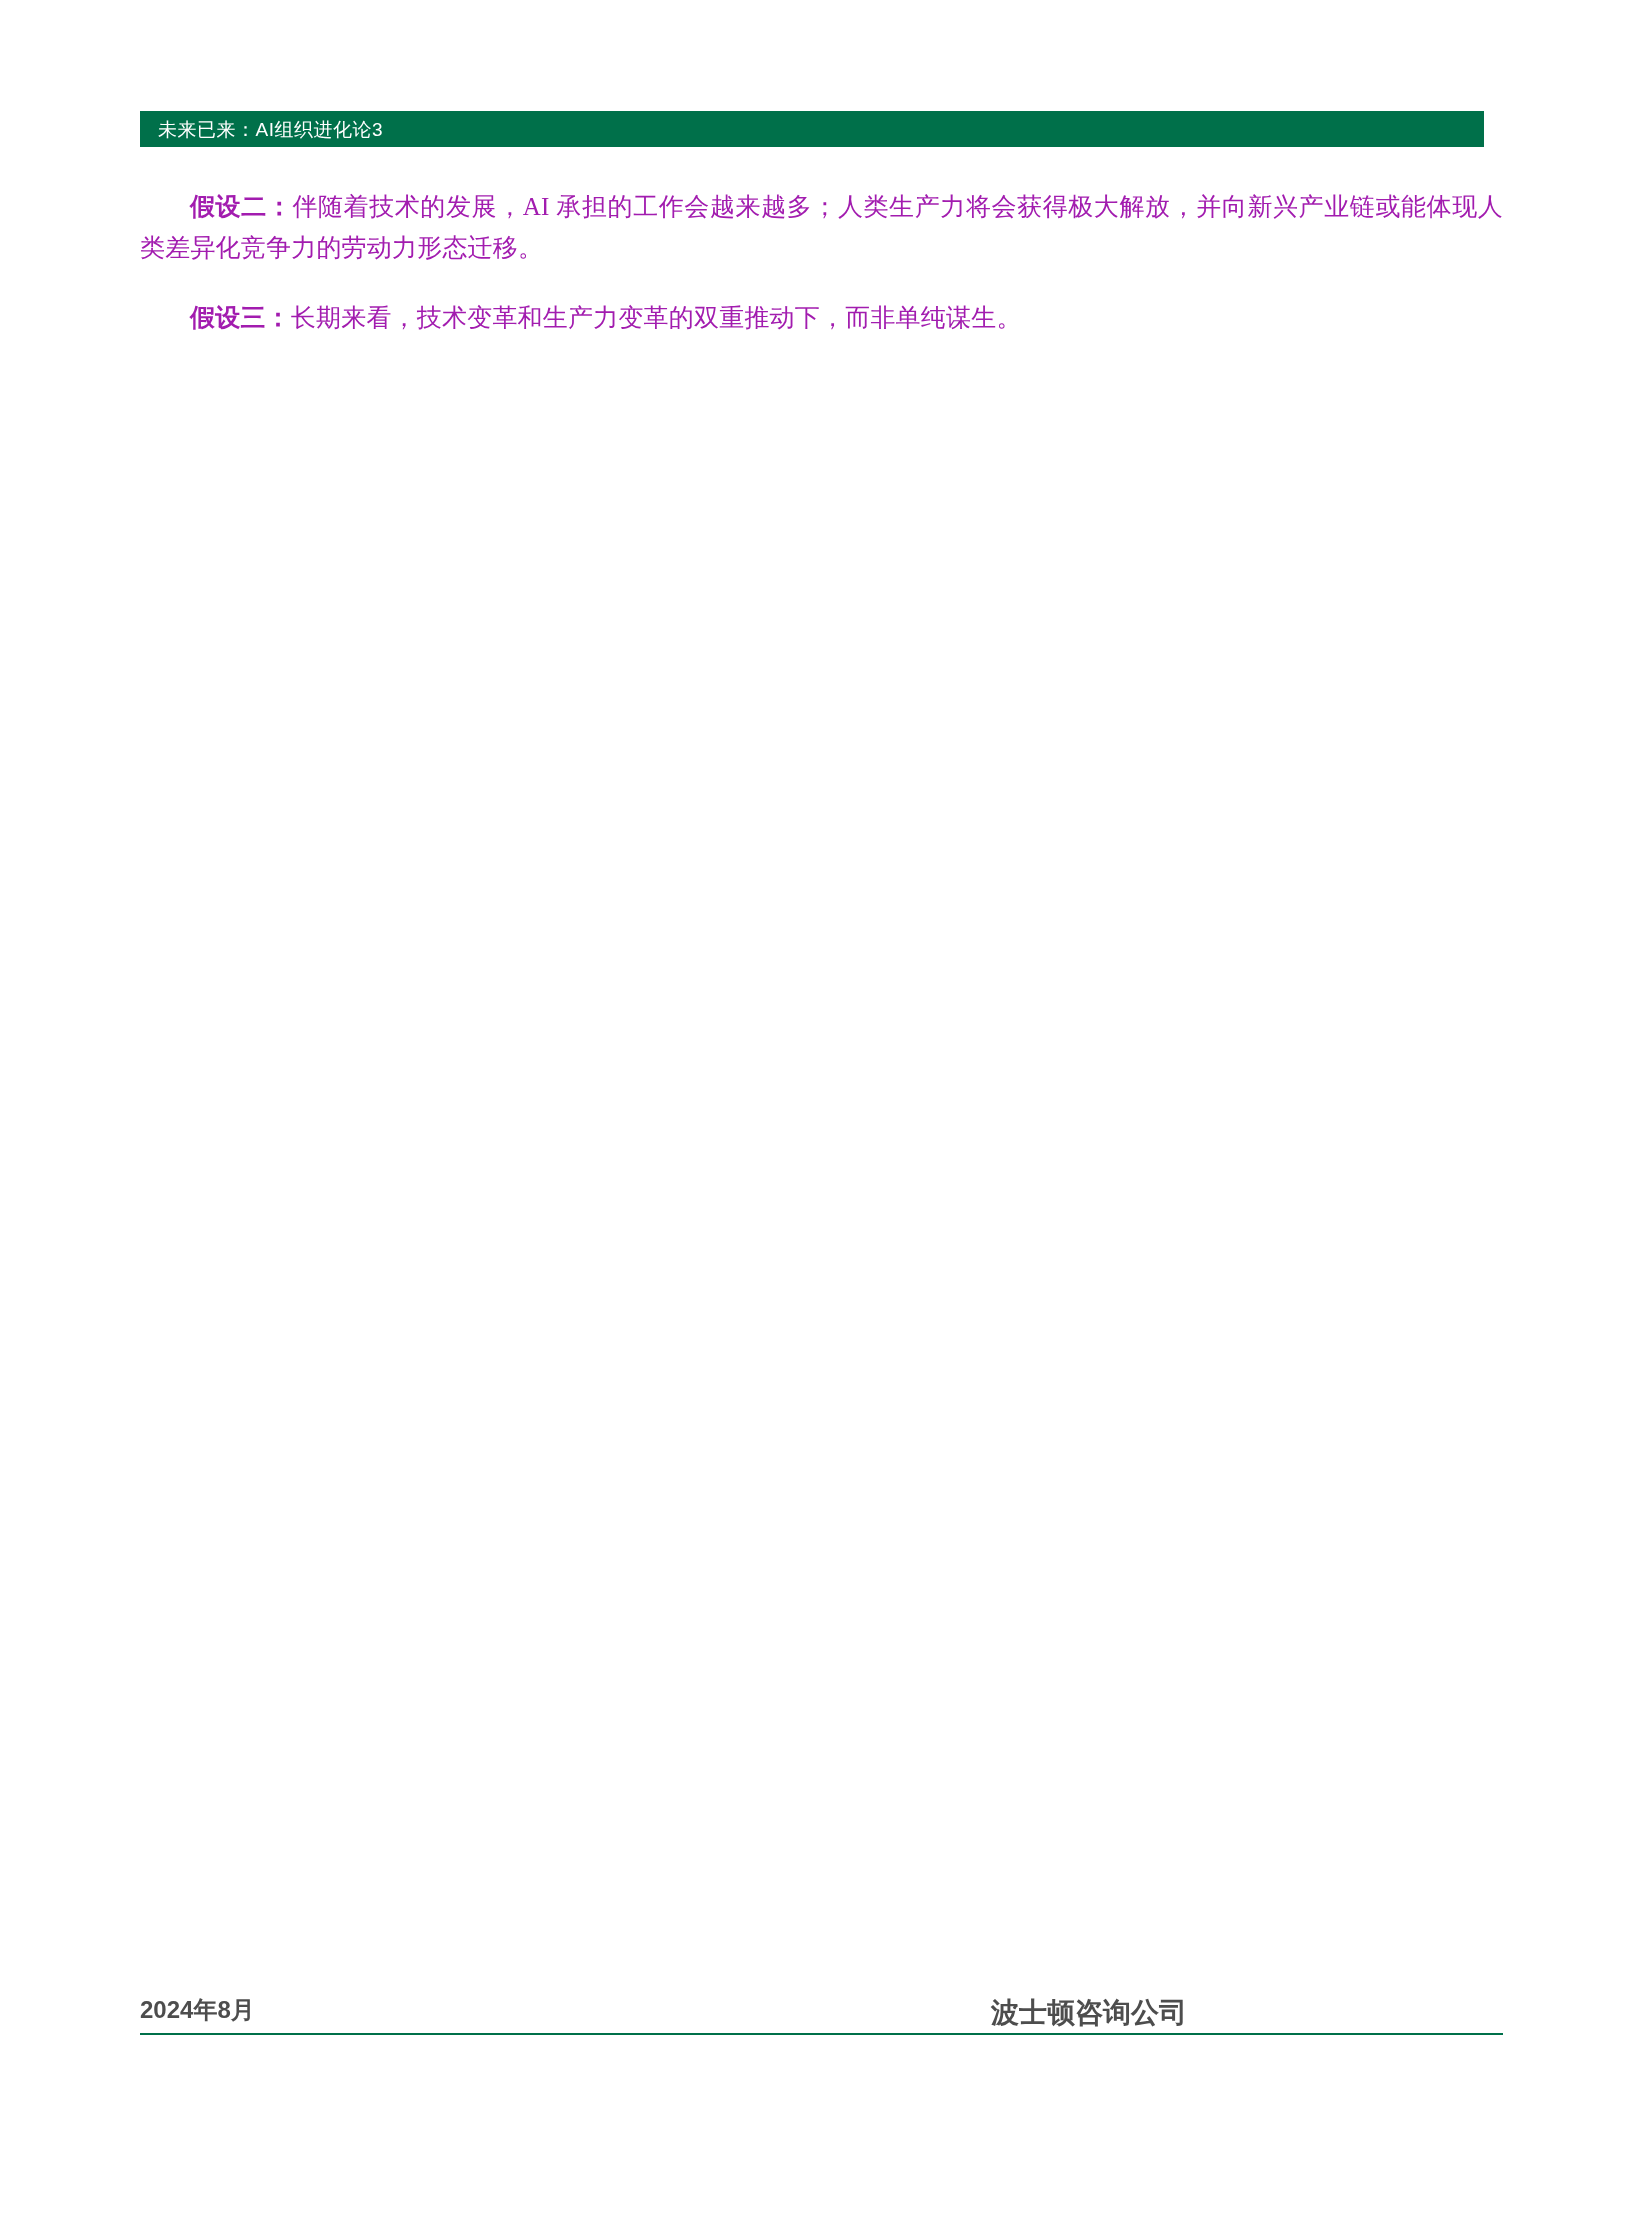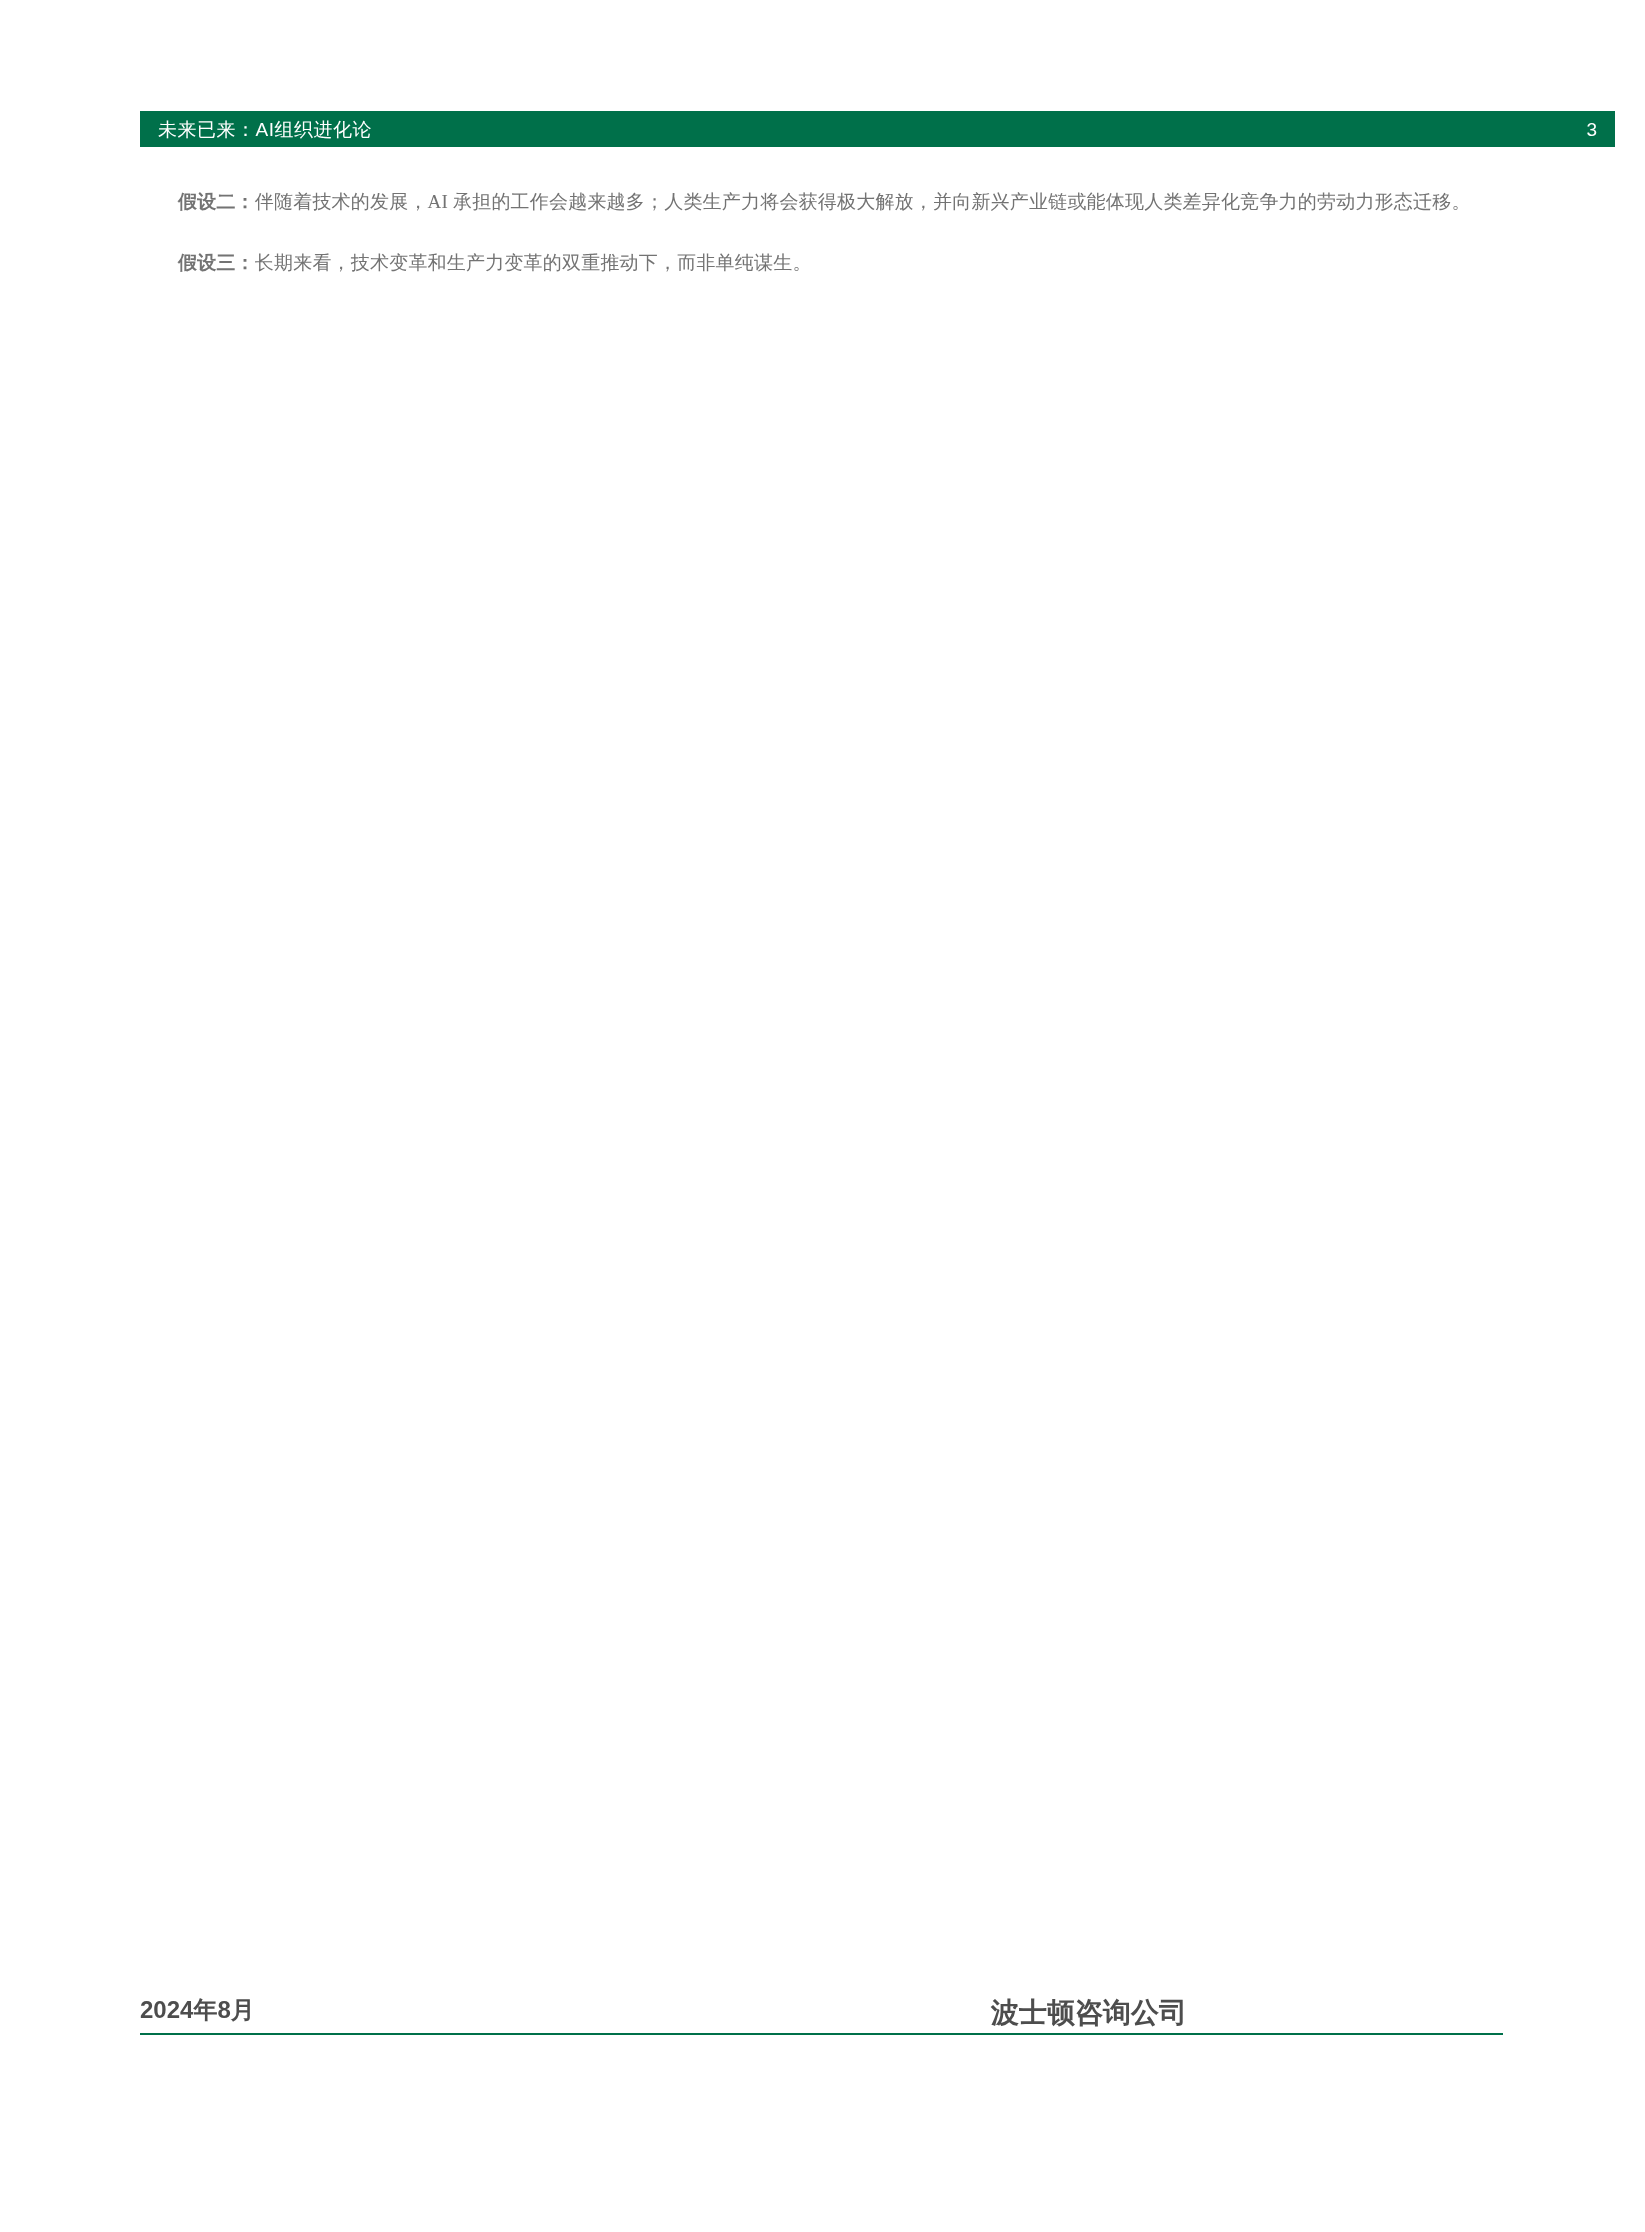--- a/index.html
+++ b/index.html
@@ -18,26 +18,25 @@
     background: #ffffff;
     box-sizing: border-box;
     overflow: hidden;
   }
 
   
   .header-band {
     position: absolute;
     left: 140px;
     top: 111px;
-    width: 1475px;
+    width: 1344px;
     height: 36px;
     background: #00704a;
     display: flex;
     align-items: center;
-    justify-content: space-between;
     padding: 0 18px;
     box-sizing: border-box;
   }
   .header-title {
     font-family: "Liberation Sans", "DejaVu Sans", sans-serif;
     font-size: 19px;
     color: #ffffff;
     letter-spacing: 0.5px;
     line-height: 1;
   }
@@ -49,27 +48,27 @@
   }
 
   
   .content {
     position: absolute;
     left: 140px;
     top: 187px;
     width: 1363px;
   }
   .para {
-    font-size: 19px;
+    font-size: 25px;
     line-height: 1.62;
     text-align: justify;
     text-justify: inter-ideograph;
     margin: 0 0 30px 0;
     letter-spacing: 0.2px;
-    color: #737373;
+    color: #a21caf;
   }
   .para.indent {
     text-indent: 2em;
   }
   .para .lead {
     font-weight: bold;
     font-family: "Liberation Serif", "DejaVu Serif", serif;
   }
   .para.gap-large {
     margin-bottom: 38px;

